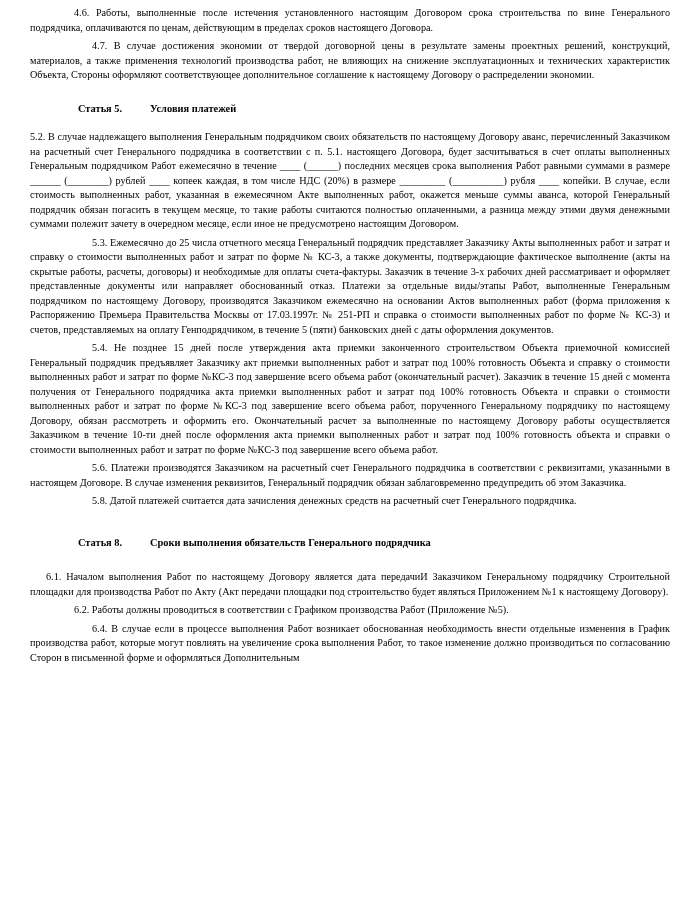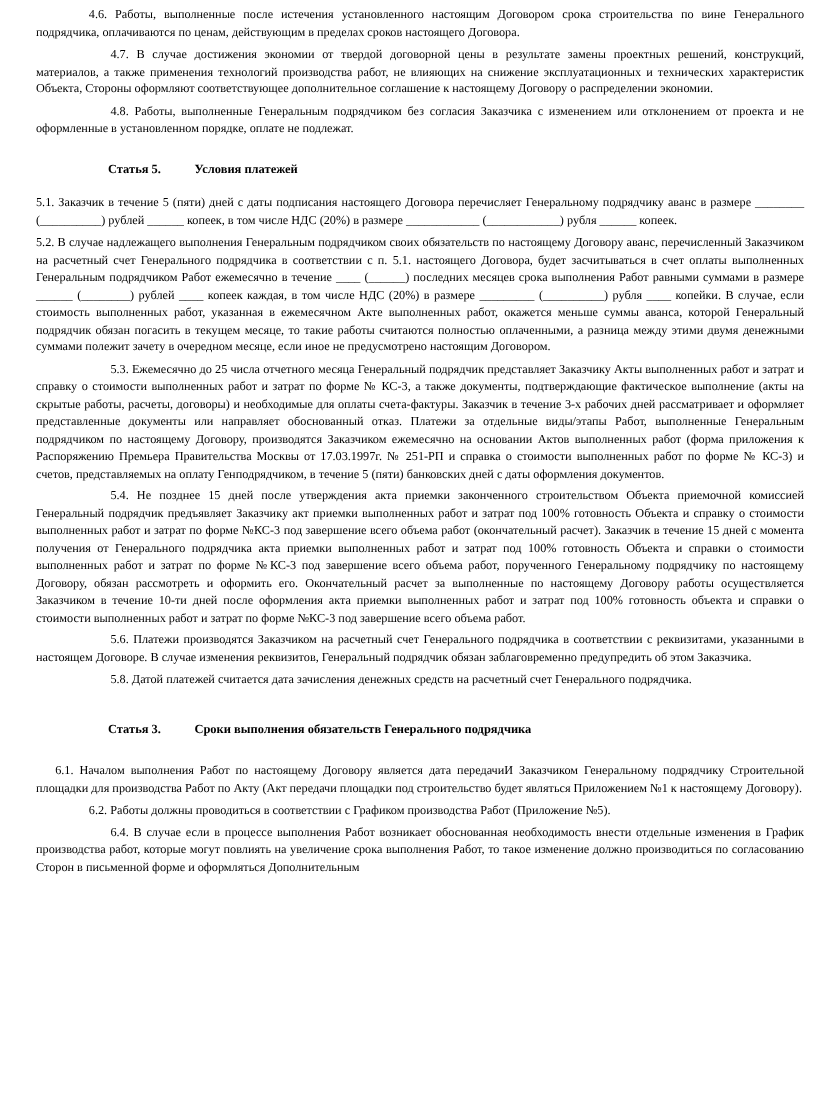--- a/index.html
+++ b/index.html
@@ -41,60 +41,58 @@
   
   .ind-none  { text-indent: 0; }
   .ind-sm    { text-indent: 16px; }
   .ind-md    { text-indent: 44px; }
   .ind-lg    { text-indent: 62px; }
 
   
   .ragged { text-align: left; }
 
   .heading {
-    margin: 12px;
+    margin: 0;
     padding: 0;
     font-size: 10.4px;
     line-height: 14.5px;
     font-weight: bold;
     white-space: pre;
   }
   .heading-block { margin-top: 19px; margin-bottom: 14px; }
   .heading-block-2 { margin-top: 27px; margin-bottom: 20px; }
   .h-num { display: inline-block; width: 120px; padding-left: 48px; box-sizing: border-box; }
 </style>
 </head>
 <body>
 
 <div class="page">
   <div class="doc-body">
 
     <p class="para ind-md">4.6. Работы, выполненные после истечения установленного настоящим Договором срока строительства по вине Генерального подрядчика, оплачиваются по ценам, действующим в пределах сроков настоящего Договора.</p>
 
     <p class="para ind-lg">4.7. В случае достижения экономии от твердой договорной цены в результате замены проектных решений, конструкций, материалов, а также применения технологий производства работ, не влияющих на снижение эксплуатационных и технических характеристик Объекта, Стороны оформляют соответствующее дополнительное соглашение к настоящему Договору о распределении экономии.</p>
 
-    <p class="para ind-lg">4.8. Работы, выполненные Генеральным подрядчиком без согласия Заказчика с изменением или отклонением от проекта и не оформленные в установленном порядке, оплате не подлежат.</p>
 
     <div class="heading heading-block"><span class="h-num">Статья 5.</span><span>Условия платежей</span></div>
 
-    <p class="para ind-none ragged">5.1.    Заказчик в течение 5 (пяти) дней с даты подписания настоящего Договора перечисляет Генеральному подрядчику аванс в размере ________ (__________) рублей ______ копеек, в том числе НДС (20%) в размере ____________ (____________) рубля ______ копеек.</p>
 
     <p class="para ind-none ragged">5.2.    В случае надлежащего выполнения Генеральным подрядчиком своих обязательств по настоящему Договору аванс, перечисленный Заказчиком на расчетный счет Генерального подрядчика в соответствии с п. 5.1. настоящего Договора, будет засчитываться в счет оплаты выполненных Генеральным подрядчиком Работ ежемесячно в течение ____ (______) последних месяцев срока выполнения Работ равными суммами в размере ______ (________) рублей ____ копеек каждая, в том числе НДС (20%) в размере _________ (__________) рубля ____ копейки. В случае, если стоимость выполненных работ, указанная в ежемесячном Акте выполненных работ, окажется меньше суммы аванса, которой Генеральный подрядчик обязан погасить в текущем месяце, то такие работы считаются полностью оплаченными, а разница между этими двумя денежными суммами полежит зачету в очередном месяце, если иное не предусмотрено настоящим Договором.</p>
 
     <p class="para ind-lg">5.3. Ежемесячно до 25 числа отчетного месяца Генеральный подрядчик представляет Заказчику Акты выполненных работ и затрат и справку о стоимости выполненных работ и затрат по форме № КС-3, а также документы, подтверждающие фактическое выполнение (акты на скрытые работы, расчеты, договоры) и необходимые для оплаты счета-фактуры. Заказчик в течение 3-х рабочих дней рассматривает и оформляет представленные документы или направляет обоснованный отказ. Платежи за отдельные виды/этапы Работ, выполненные Генеральным подрядчиком по настоящему Договору, производятся Заказчиком ежемесячно на основании Актов выполненных работ (форма приложения к Распоряжению Премьера Правительства Москвы от 17.03.1997г. № 251-РП и справка о стоимости выполненных работ по форме № КС-3) и счетов, представляемых на оплату Генподрядчиком, в течение 5 (пяти) банковских дней с даты оформления документов.</p>
 
     <p class="para ind-lg">5.4. Не позднее 15 дней после утверждения акта приемки законченного строительством Объекта приемочной комиссией Генеральный подрядчик предъявляет Заказчику акт приемки выполненных работ и затрат под 100% готовность Объекта и справку о стоимости выполненных работ и затрат по форме №КС-3 под завершение всего объема работ (окончательный расчет). Заказчик в течение 15 дней с момента получения от Генерального подрядчика акта приемки выполненных работ и затрат под 100% готовность Объекта и справки о стоимости выполненных работ и затрат по форме №КС-3 под завершение всего объема работ, порученного Генеральному подрядчику по настоящему Договору, обязан рассмотреть и оформить его. Окончательный расчет за выполненные по настоящему Договору работы осуществляется Заказчиком в течение 10-ти дней после оформления акта приемки выполненных работ и затрат под 100% готовность объекта и справки о стоимости выполненных работ и затрат по форме №КС-3 под завершение всего объема работ.</p>
 
 
     <p class="para ind-lg">5.6.      Платежи производятся Заказчиком на расчетный счет Генерального подрядчика в соответствии с реквизитами, указанными в настоящем Договоре. В случае изменения реквизитов, Генеральный подрядчик обязан заблаговременно предупредить об этом Заказчика.</p>
 
 
     <p class="para ind-lg">5.8.  Датой платежей считается дата зачисления денежных средств на расчетный счет Генерального подрядчика.</p>
 
-    <div class="heading heading-block-2"><span class="h-num">Статья 3.</span><span>Сроки выполнения обязательств Генерального подрядчика</span></div>
+    <div class="heading heading-block-2"><span class="h-num">Статья 8.</span><span>Сроки выполнения обязательств Генерального подрядчика</span></div>
 
     <p class="para ind-sm ragged">6.1. Началом выполнения Работ по настоящему Договору является дата передачиИ Заказчиком Генеральному подрядчику Строительной площадки для производства Работ по Акту (Акт передачи площадки под строительство будет являться Приложением №1 к настоящему Договору).</p>
 
     <p class="para ind-md ragged">6.2. Работы должны проводиться в соответствии с Графиком производства Работ (Приложение №5).</p>
 
 
     <p class="para ind-lg">6.4. В случае если в процессе выполнения Работ возникает обоснованная необходимость внести отдельные изменения в График производства работ, которые могут повлиять на увеличение срока выполнения Работ, то такое изменение должно производиться по согласованию Сторон в письменной форме и оформляться Дополнительным</p>
 
   </div>
 </div>

